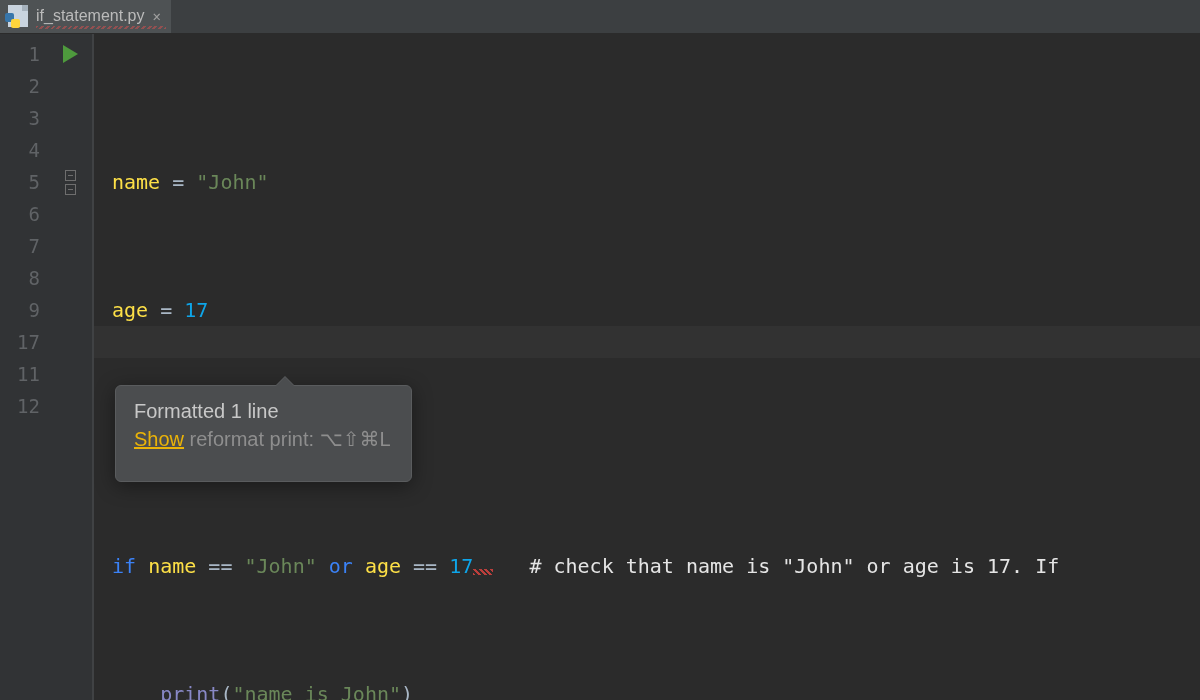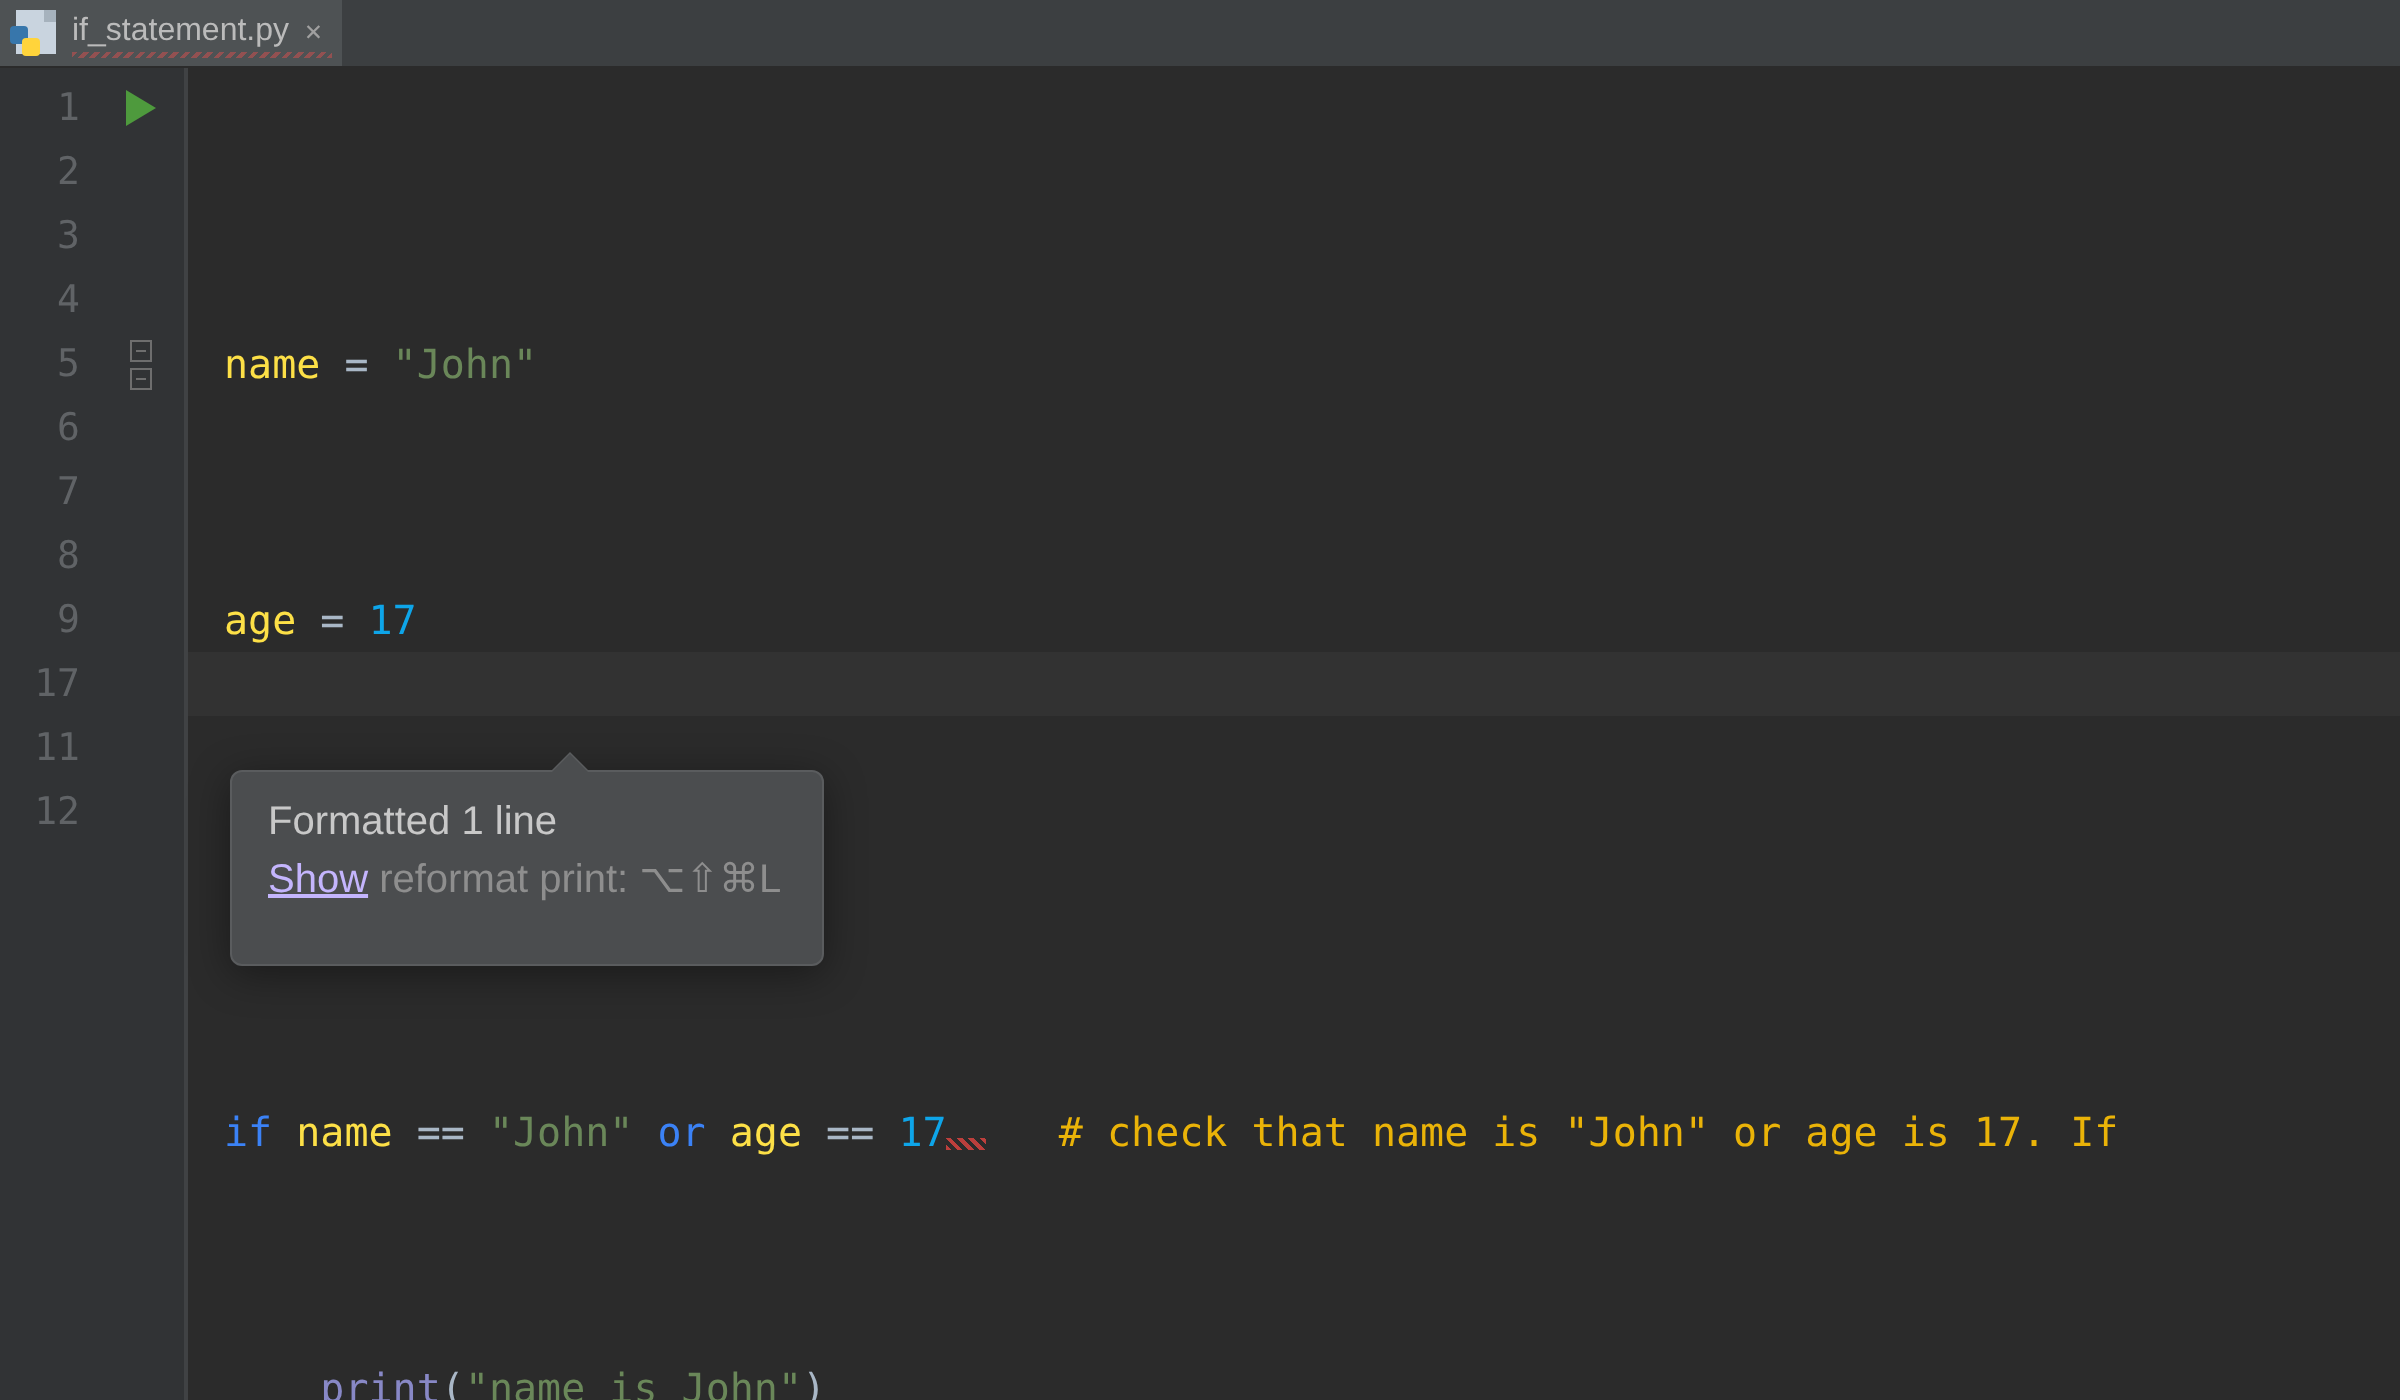--- a/index.html
+++ b/index.html
@@ -22,31 +22,31 @@
   .fold:before { content:""; position:absolute; left:2px; right:2px; top:4px; height:1px; background:#6e6e6e; }
   .foldcol { display:flex; flex-direction:column; gap:3px; align-items:center;}
   .sep { width:1px; background:#404244; }
   .sep2 { width:1px; background:#404244; }
   .code { padding-top:4px; padding-left:18px; font-size:20px; line-height:32px; flex:1; color:#a9b7c6; position:relative; white-space:pre;}
   .code .line { height:32px; position:relative;}
   .kw { color:#3b82f6; }
   .str { color:#6a8759; }
   .num { color:#0ea5e9; }
   .builtin { color:#8888c6; }
-  .comment { color:#eab308; }
+  .comment { color:#e5e5e5; }
   .ident { color:#fde047; }
   .op { color:#a9b7c6; }
   .current-line-bg { position:absolute; left:0; right:0; height:32px; background:#323232; }
   .tooltip { position:absolute; left:115px; top:385px; background:#4b4d4f; border:1px solid #5a5c5e; border-radius:6px;
     padding:14px 20px 30px 18px; font-family:"Segoe UI","Helvetica Neue",sans-serif; font-size:20px; color:#c8c8c8;
     box-shadow:0 4px 20px rgba(0,0,0,.4); }
   .tooltip .arrow { position:absolute; top:-9px; left:160px; width:0;height:0;border-left:9px solid transparent;border-right:9px solid transparent;border-bottom:9px solid #4b4d4f;}
   .tooltip .arrow2{ position:absolute; top:-10px; left:160px; width:0;height:0;border-left:9px solid transparent;border-right:9px solid transparent;border-bottom:9px solid #5a5c5e;}
   .tooltip .l2 { color:#8e8e8e; margin-top:4px;}
-  .tooltip .link { text-decoration:underline; cursor:pointer; color:#c4b5fd;text-align:center;}
+  .tooltip .link { text-decoration:underline; cursor:pointer; color:#eab308;text-align:center;}
   .err-sq { display:inline-block; width:20px; height:6px;
     background:repeating-linear-gradient(45deg,#bc3f3c 0 2px,transparent 2px 4px);
     vertical-align:-2px;}
   .py-file-icon{ position:relative; width:20px; height:22px;}
   .py-file-icon .page{position:absolute;inset:0;background:#c9d4df;clip-path:polygon(0 0,75% 0,100% 25%,100% 100%,0 100%);}
   .py-file-icon .fold-c{position:absolute;top:0;right:0;width:6px;height:6px;background:#a6b2bd;}
   .py-file-icon .snake{position:absolute;left:-3px;bottom:-2px;width:16px;height:16px;}
   .py-file-icon .snake .b{position:absolute;width:9px;height:9px;border-radius:2px;background:#3776ab;}
   .py-file-icon .snake .y{position:absolute;width:9px;height:9px;border-radius:2px;background:#ffd43b;left:6px;top:6px;}
 </style>

